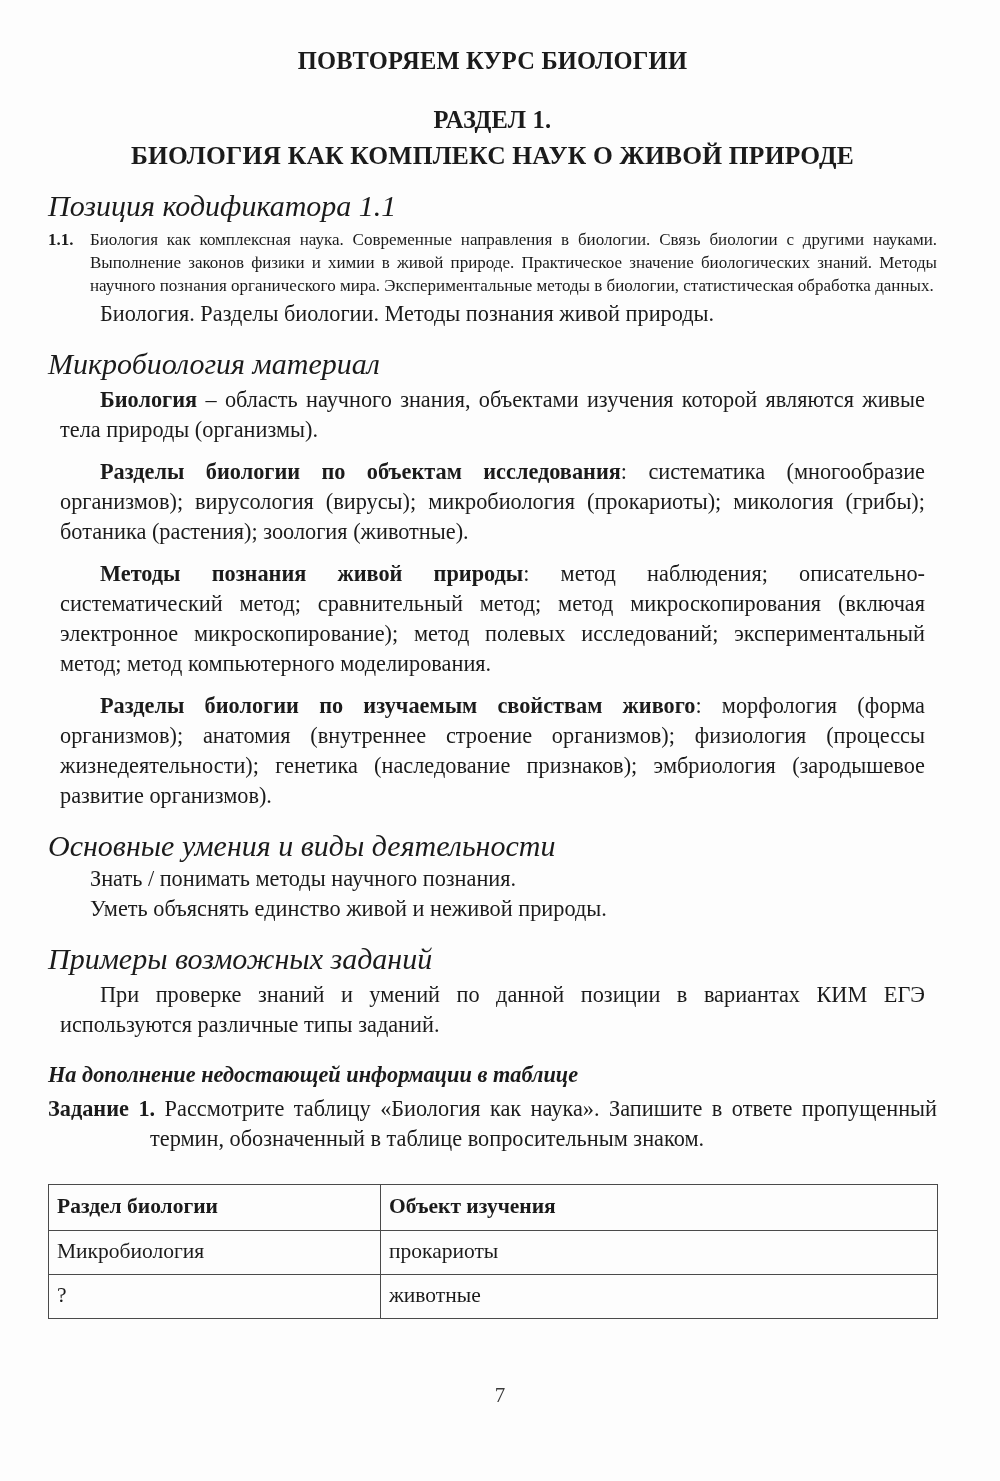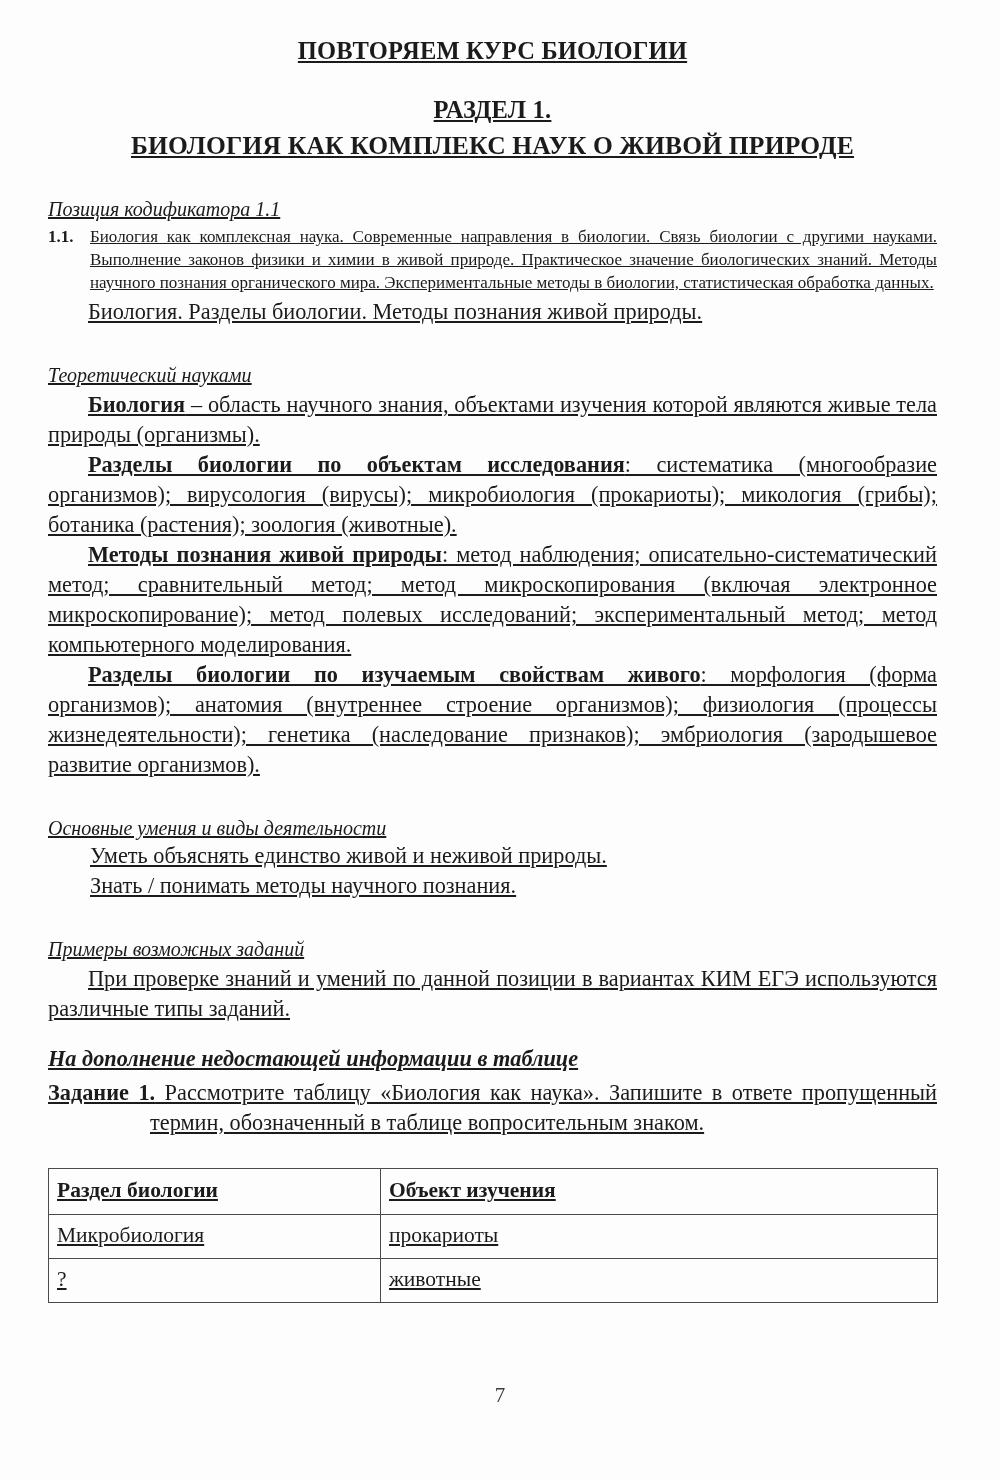--- a/index.html
+++ b/index.html
@@ -19,52 +19,51 @@
   .page {
     position: relative;
     width: 1000px;
     height: 1481px;
     box-sizing: border-box;
     padding: 0;
   }
   .content {
     position: absolute;
     left: 48px;
-    top: 0;
+    top: 10px;
     width: 889px;   
-    text-decoration: underline;
   }
 
   
   .doc-title {
     text-align: center;
     font-weight: bold;
     font-size: 24.5px;
     letter-spacing: 0.2px;
     line-height: 1.2;
   }
   .title-1 { margin-top: 36px; }
   .title-2 { margin-top: 28px; }
   .title-3 { margin-top: 30px; }
   .title-4 { margin-top: 6px; font-size: 25.5px; }
 
   
   .sec-italic {
     font-style: italic;
-    font-size: 20px;
-    margin-top: 36px;
+    font-size: 30px;
+    margin-top: 16px;
     line-height: 1.25;
   }
 
   
   p.body {
     font-size: 22.3px;
     line-height: 1.345;
     text-align: justify;
-    margin: 0;
+    margin: 12px;
     text-indent: 40px;
     hyphens: manual;
   }
   p.tight { margin-top: 2px; }
 
   
   .numbered {
     position: relative;
     font-size: 17px;
     line-height: 1.345;
@@ -153,33 +152,33 @@
     <div class="doc-title title-3">РАЗДЕЛ 1.</div>
     <div class="doc-title title-4">БИОЛОГИЯ КАК КОМПЛЕКС НАУК О ЖИВОЙ ПРИРОДЕ</div>
 
     <div class="sec-italic">Позиция кодификатора 1.1</div>
     <div class="numbered">
       <span class="num">1.1.</span><span>Биология как комплексная наука. Современные направления в биологии. Связь биологии с другими науками. Выполнение законов физики и химии в живой природе. Практическое значение биологических знаний. Методы научного познания органического мира. Экспериментальные методы в биологии, статистическая обработка данных.</span>
     </div>
 
     <p class="body tight">Биология. Разделы биологии. Методы познания живой природы.</p>
 
-    <div class="sec-italic">Теоретический науками</div>
+    <div class="sec-italic">Микробиология материал</div>
 
     <p class="body tight"><span class="b">Биология</span><span> – область научного знания, объектами изучения которой являются живые тела природы (организмы).</span></p>
 
     <p class="body"><span class="b">Разделы биологии по объектам исследования</span><span>: систематика (многообразие организмов); вирусология (вирусы); микробиология (прокариоты); микология (грибы); ботаника (растения); зоология (животные).</span></p>
 
     <p class="body"><span class="b">Методы познания живой природы</span><span>: метод наблюдения; описательно-систематический метод; сравнительный метод; метод микроскопирования (включая электронное микроскопирование); метод полевых исследований; экспериментальный метод; метод компьютерного моделирования.</span></p>
 
     <p class="body"><span class="b">Разделы биологии по изучаемым свойствам живого</span><span>: морфология (форма организмов); анатомия (внутреннее строение организмов); физиология (процессы жизнедеятельности); генетика (наследование признаков); эмбриология (зародышевое развитие организмов).</span></p>
 
     <div class="sec-italic">Основные умения и виды деятельности</div>
+    <div class="plain-line">Знать / понимать методы научного познания.</div>
     <div class="plain-line">Уметь объяснять единство живой и неживой природы.</div>
-    <div class="plain-line">Знать / понимать методы научного познания.</div>
 
     <div class="sec-italic">Примеры возможных заданий</div>
     <p class="body tight">При проверке знаний и умений по данной позиции в вариантах КИМ ЕГЭ используются различные типы заданий.</p>
     <div class="task-head">На дополнение недостающей информации в таблице</div>
     <div class="task"><span class="b">Задание 1.</span><span> Рассмотрите таблицу «Биология как наука». Запишите в ответе пропущенный термин, обозначенный в таблице вопросительным знаком.</span></div>
 
     <table class="biotable">
       <colgroup>
           <col class="c1">
           <col class="c2">

